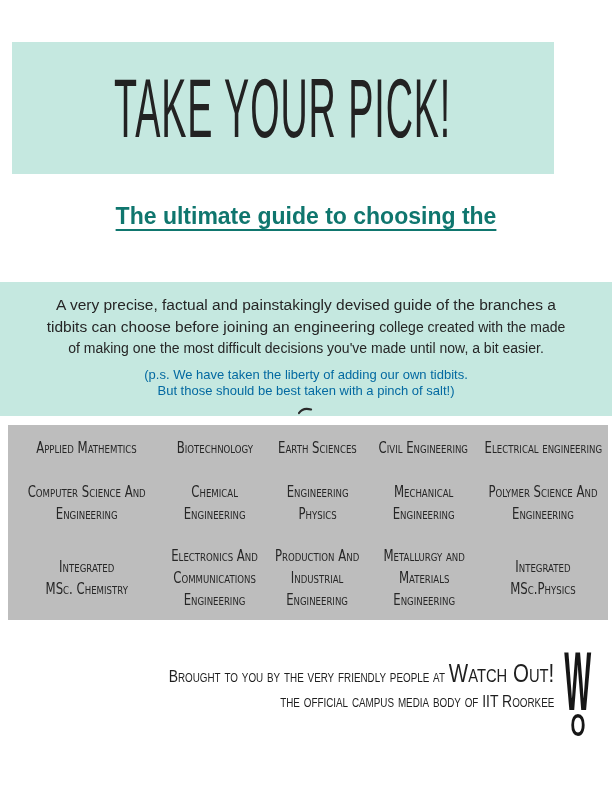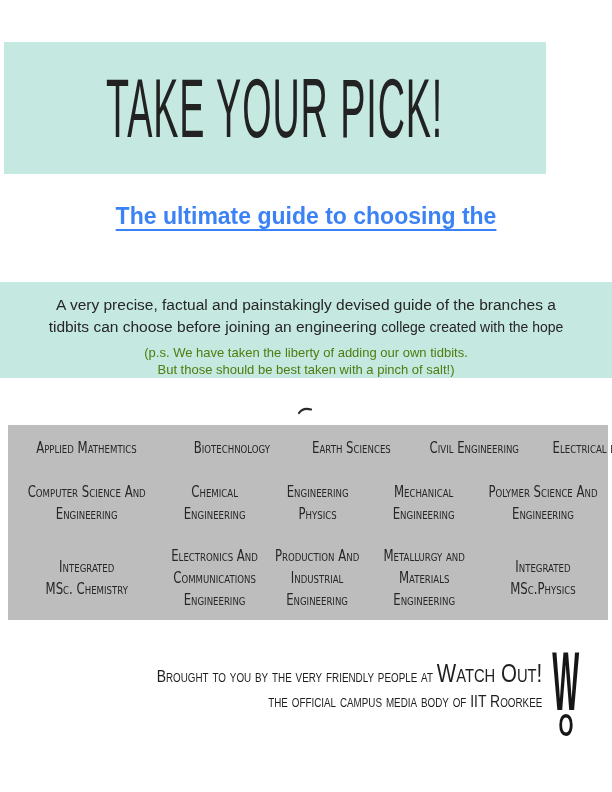--- a/index.html
+++ b/index.html
@@ -6,81 +6,81 @@
   .page{
     position:relative;
     width:612px;height:792px;
     background:#ffffff;
     overflow:hidden;
     font-family:"Liberation Sans",sans-serif;
     color:#1c1c1c;
   }
   
   .banner{
-    position:absolute;left:4px;top:42px;width:542px;height:132px;
+    position:absolute;left:12px;top:42px;width:542px;height:132px;
     display:flex;align-items:center;justify-content:center;
   }
   .banner-title{
     font-family:"Liberation Sans",sans-serif;
     font-size:82px;font-weight:400;letter-spacing:2px;
     transform:scale(0.46,1.02);transform-origin:center;
     white-space:nowrap;color:#222;
   }
   
   .guide-heading{
     position:absolute;left:0;top:200px;width:612px;
     text-align:center;font-weight:bold;font-size:23px;line-height:32px;
-    color:#3b82f6;
+    color:#0f766e;
   }
   .guide-heading span{
     display:inline-block;
     text-decoration:underline;
     text-decoration-thickness:2px;
     text-underline-offset:5px;
   }
   .guide-heading .hl{display:block;}
   
   .intro{
     position:absolute;left:0;top:282px;width:612px;
-    padding:12px 14px 0 14px;box-sizing:border-box;
+    padding:12px 14px 16px 14px;box-sizing:border-box;
     text-align:center;
   }
   .intro-line{font-size:15.5px;line-height:21.5px;color:#262626;}
   .intro-sub{font-size:14px;}
   .intro-ps{
-    margin-top:7px;font-size:13px;line-height:16.5px;color:#4d7c0f;
+    margin-top:7px;font-size:13px;line-height:16.5px;color:#0369a1;
     white-space:pre-line;
   }
   
   .squiggle{position:absolute;left:298px;top:401px;}
   
   .branches{
     position:absolute;left:8px;top:425px;width:600px;
   }
   .branch-row{
     display:grid;
     grid-template-columns:26.2% 16.6% 17.5% 18% 21.7%;
     align-items:center;justify-items:center;
   }
-  .row-1{height:45px;gap:17px;}
+  .row-1{height:45px;}
   .row-2{height:65px;}
   .row-3{height:85px;}
   .branch-cell{
     font-family:"DejaVu Sans",sans-serif;
     font-variant:small-caps;
     font-size:15px;line-height:22px;
     text-align:center;white-space:pre;
     color:#262626;
     transform:scaleX(0.78);transform-origin:center;
   }
   
   .footer{
     position:absolute;left:0;top:650px;width:612px;
     display:flex;justify-content:flex-end;align-items:flex-start;
-    padding-right:32px;box-sizing:border-box;
+    padding-right:20px;box-sizing:border-box;
   }
   .credit{
     text-align:right;padding-top:10px;margin-right:10px;
     font-variant:small-caps;color:#1f1f1f;
     transform:scaleX(0.82);transform-origin:right top;
     white-space:nowrap;
   }
   .credit-line1{font-size:17px;line-height:26px;}
   .credit-brand{font-size:25px;font-weight:400;}
   .credit-line2{font-size:17px;line-height:24px;}
@@ -107,21 +107,24 @@
 
   <div class="guide-heading">
     <span class="hl">The ultimate guide to choosing the</span>
   </div>
 
   <div class="intro" style="background: rgb(197, 232, 224);">
     <div class="intro-line">
       <span>A very precise, factual and painstakingly devised guide of the branches a</span>
     </div>
     <div class="intro-line">
-      <span>tidbits can choose before joining an engineering </span><span class="intro-sub">college created with the hope</span>
+      <span>tidbits can choose before joining an engineering </span><span class="intro-sub">college created with the made</span>
+    </div>
+    <div class="intro-line intro-sub">
+      <span>of making one the most difficult decisions you've made until now, a bit easier.</span>
     </div>
     <div class="intro-ps">(p.s. We have taken the liberty of adding our own tidbits.
 But those should be best taken with a pinch of salt!)</div>
   </div>
 
   <div class="squiggle">
     <svg width="15" height="9" viewBox="0 0 15 9">
       <path d="M1 7 Q5 1 13 3.5" stroke="#2a2a2a" stroke-width="2.2" fill="none" stroke-linecap="round"></path>
     </svg>
   </div>

